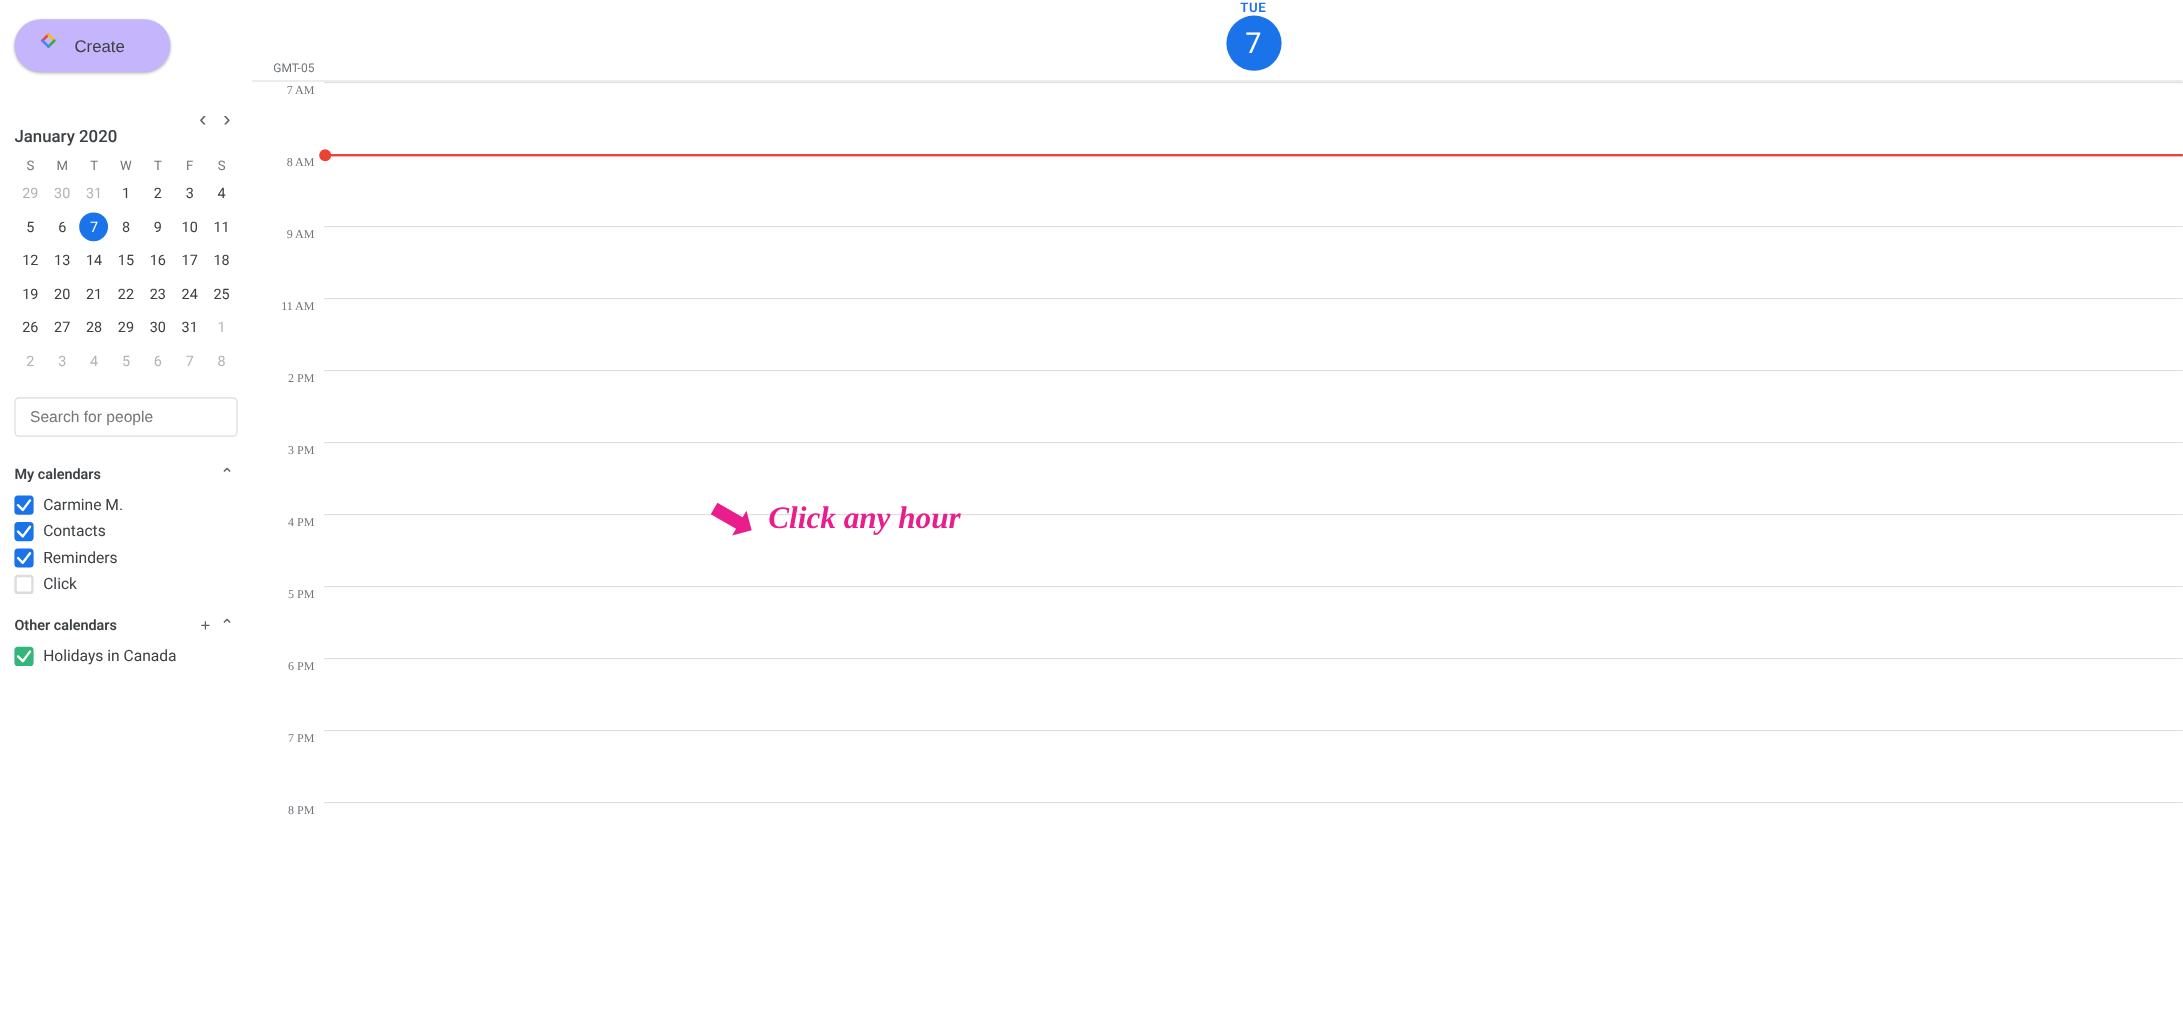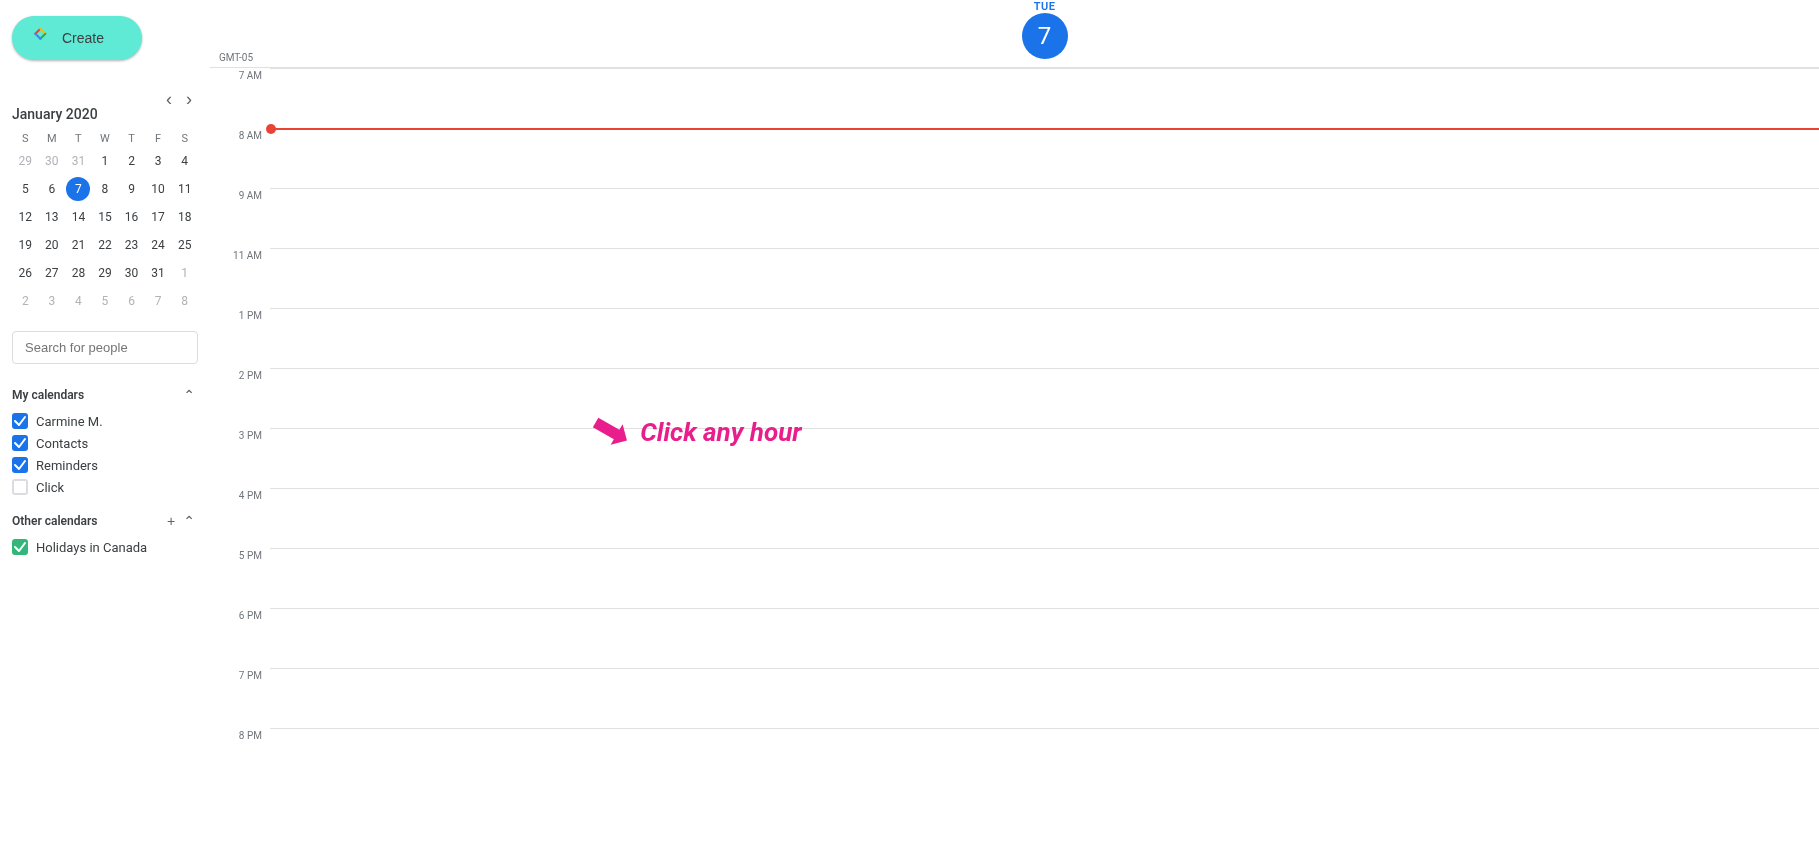--- a/index.html
+++ b/index.html
@@ -18,21 +18,21 @@
 
     
     .create-btn {
       display: flex;
       align-items: center;
       gap: 10px;
       margin: 8px 12px 16px 12px;
       padding: 12px 20px;
       border-radius: 24px;
       border: none;
-      background: #5eead4;
+      background: #c4b5fd;
       box-shadow: 0 1px 3px rgba(0,0,0,0.2), 0 1px 2px rgba(0,0,0,0.12);
       cursor: pointer;
       font-size: 14px;
       font-weight: 500;
       color: #3c4043;
       width: 130px;
     }
     .plus-icon {
       width: 20px;
       height: 20px;
@@ -190,21 +190,21 @@
       display: flex;
       align-items: flex-end;
       padding: 4px 0 4px 0;
       border-bottom: 1px solid #e0e0e0;
       height: 68px;
       flex-shrink: 0;
     }
     .time-col-header {
       width: 60px;
       min-width: 60px;
-      text-align: center;
+      text-align: right;
       padding-right: 8px;
       font-size: 10px;
       color: #70757a;
     }
     .day-col-header {
       flex: 1;
       display: flex;
       flex-direction: column;
       align-items: center;
       justify-content: flex-end;
@@ -226,20 +226,21 @@
       font-weight: 400;
       display: flex;
       align-items: center;
       justify-content: center;
     }
 
     
     .time-grid-scroll {
       flex: 1;
       overflow-y: auto;
+      font-family: Liberation Serif, serif;
     }
     .time-grid {
       position: relative;
       min-height: 1680px;
     }
     .time-row {
       display: flex;
       height: 60px;
       position: relative;
     }
@@ -484,24 +485,20 @@
           </div>
           <div class="time-row">
             <div class="time-label">9 AM</div>
             <div class="time-slot"></div>
           </div>
           <div class="time-row">
             <div class="time-label">11 AM</div>
             <div class="time-slot"></div>
           </div>
           <div class="time-row">
-            <div class="time-label">1 PM</div>
-            <div class="time-slot"></div>
-          </div>
-          <div class="time-row">
             <div class="time-label">2 PM</div>
             <div class="time-slot"></div>
           </div>
           <div class="time-row">
             <div class="time-label">3 PM</div>
             <div class="time-slot"></div>
           </div>
           <div class="time-row">
             <div class="time-label">4 PM</div>
             <div class="time-slot"></div>

